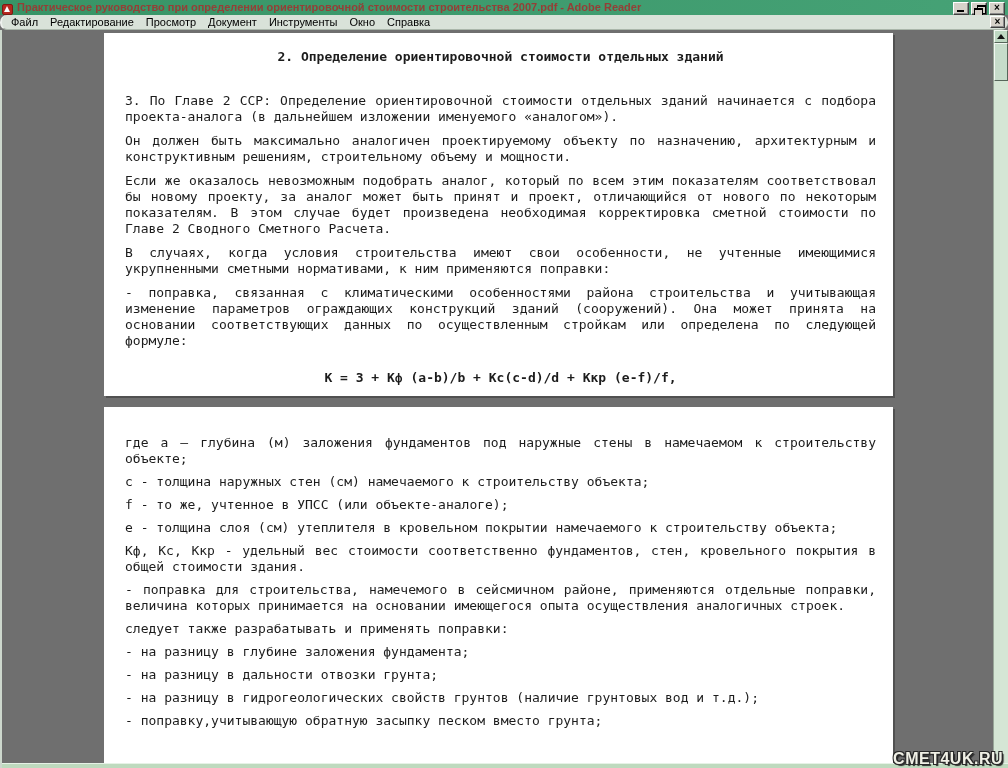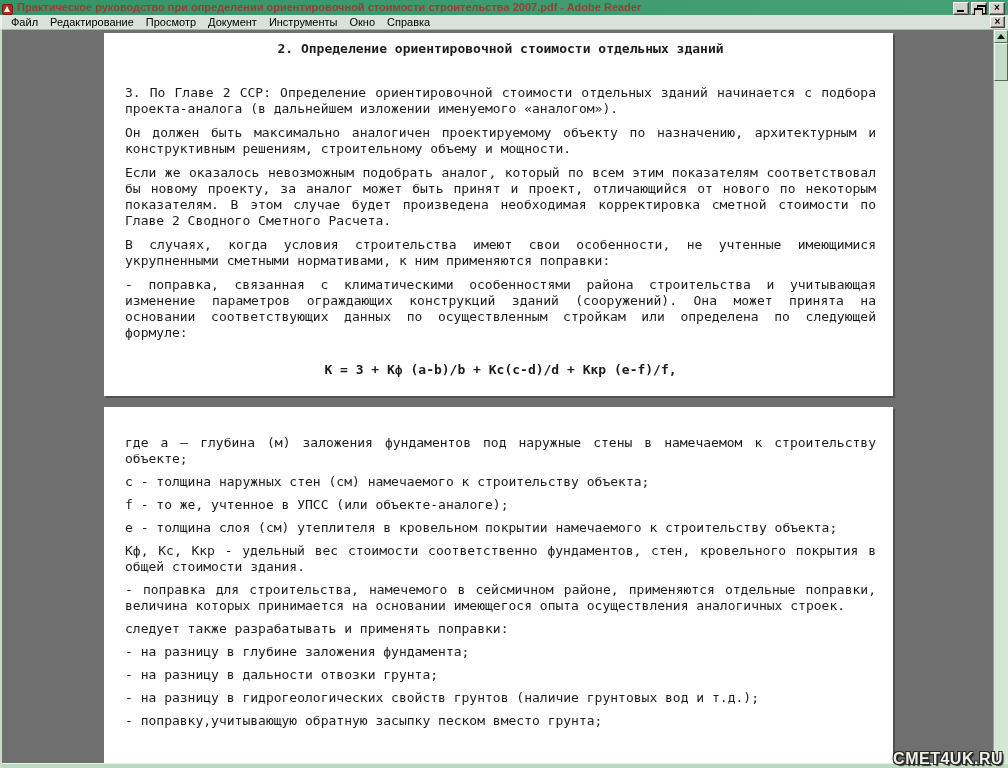--- a/index.html
+++ b/index.html
@@ -42,21 +42,21 @@
   }
   .glyph-restore::after {
     content: ""; position: absolute; left: 2px; top: 5px; width: 7px; height: 6px;
     border: 1px solid #000; border-top-width: 2px; background: #d6d2ca;
   }
 
   
   .menubar {
     height: 15px; background: #d9e2d9; border-left: 2px solid #eef2ee;
     border-bottom: 1px solid #aab6aa; display: flex; 
-    padding-left: 3px; position: relative;
+    padding-left: 3px; position: relative; border-radius: 7px;
   }
   .menu-item { font-size: 11px; line-height: 14px; padding: 0 6px; color: #000; cursor: default; }
   .mdi-close {
     position: absolute; right: 3px; top: 1px; width: 15px; height: 12px;
     background: #d6d2ca; border: 1px solid; border-color: #ffffff #404040 #404040 #ffffff;
     box-shadow: inset -1px -1px 0 #8a8a8a; font-size: 10px; line-height: 10px;
     text-align: center; font-weight: bold; color: #000; cursor: default;
   }
 
   
@@ -69,21 +69,21 @@
     box-shadow: 2px 2px 0 #515151;
   }
   .page-1 { top: 3px; height: 363px; }
   .page-2 { top: 377px; height: 361px; overflow: hidden; }
 
   .doc {
     font-family: "DejaVu Sans Mono", "Liberation Mono", monospace;
     font-size: 13px; line-height: 16px; color: #1c1c1c;
     text-align: justify; padding: 0 17px 0 21px;
   }
-  .page-1 .doc { padding-top: 8px; }
+  .page-1 .doc { padding-top: 16px; }
   .page-2 .doc { padding-top: 28px; }
 
   .doc-heading { text-align: center; font-weight: bold; margin-bottom: 28px; }
   .para { margin: 8px 0; }
   .para .lead { font-weight: normal; }
   .formula { text-align: center; font-weight: bold; margin-top: 21px; }
 
   .page-2 .para { margin: 0 0 7px 0; }
 
   

